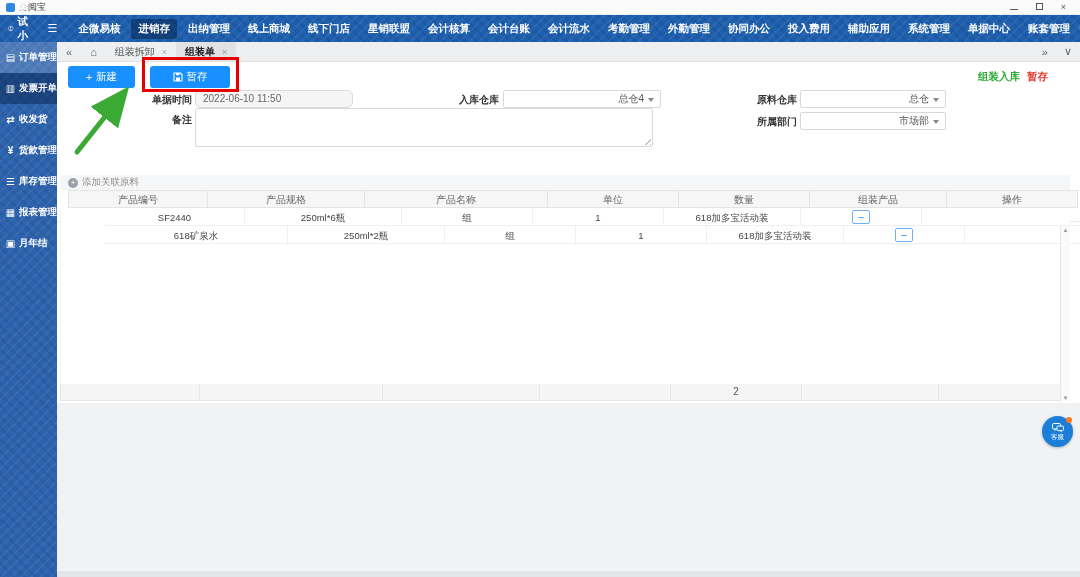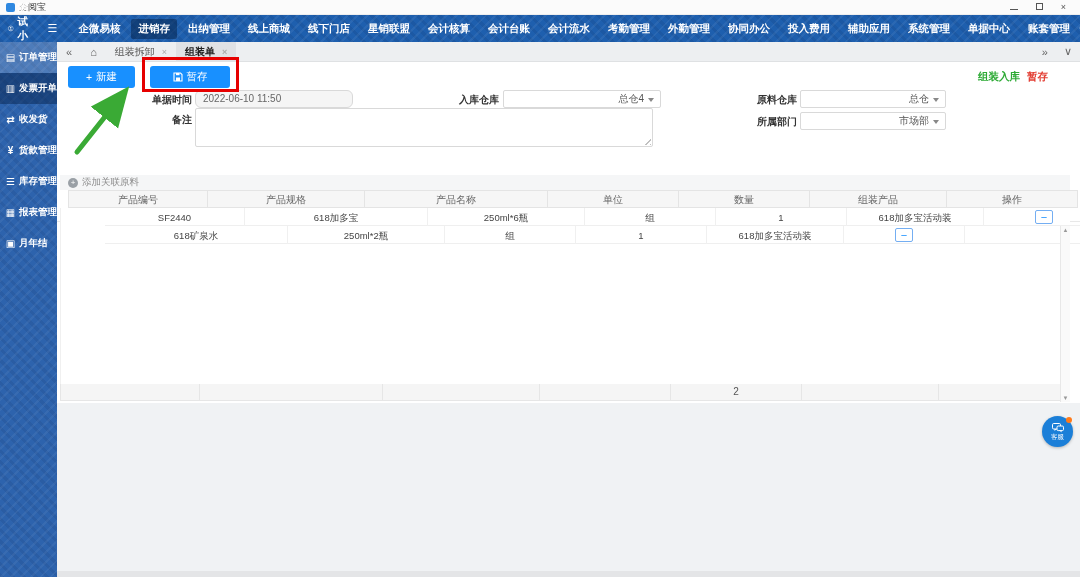--- a/index.html
+++ b/index.html
@@ -267,21 +267,20 @@
         <div class="th c2">产品规格</div>
         <div class="th c1">产品名称</div>
         <div class="th c3">单位</div>
         <div class="th c4">数量</div>
         <div class="th c5">组装产品</div>
         <div class="th c6h">操作</div>
       </div>
     <div class="tbody" id="tbody">
       <div class="tr">
           <div class="td c0">SF2440</div>
-          <div class="td c1">618加多宝</div>
           <div class="td c2">250ml*6瓶</div>
           <div class="td c3">组</div>
           <div class="td c4">1</div>
           <div class="td c5">618加多宝活动装</div>
           <div class="td c6">
             <button class="minus-btn">−</button>
           </div>
         </div>
         <div class="tr">
           <div class="td c1">618矿泉水</div>

